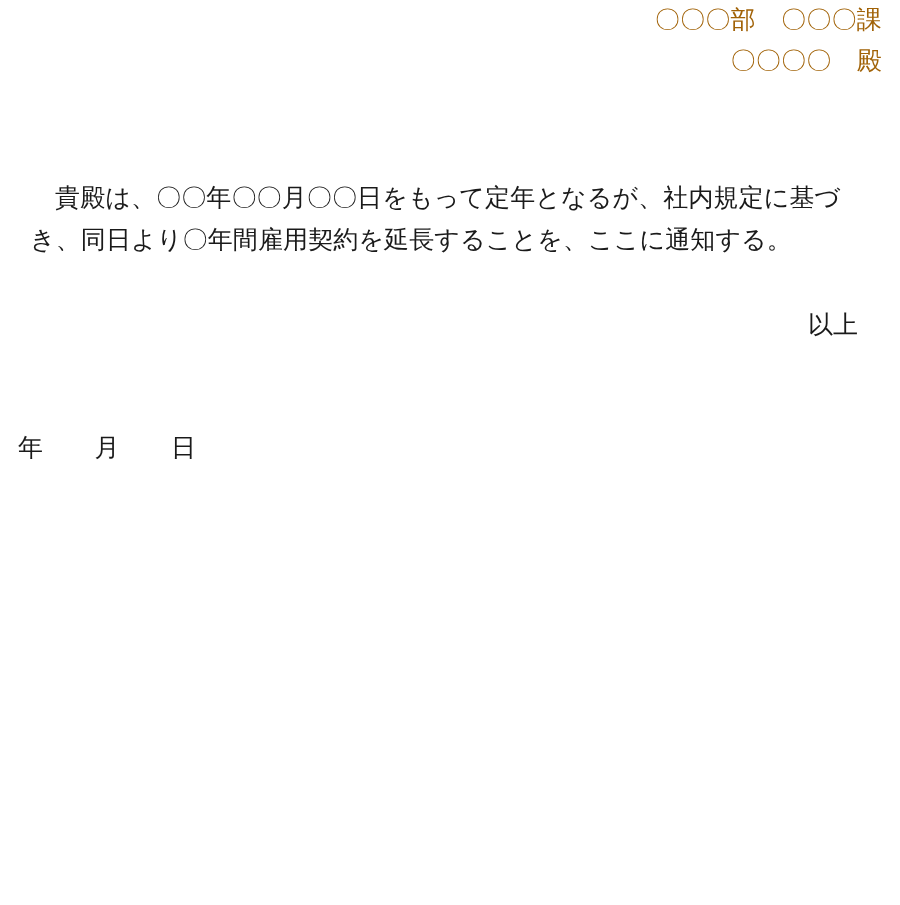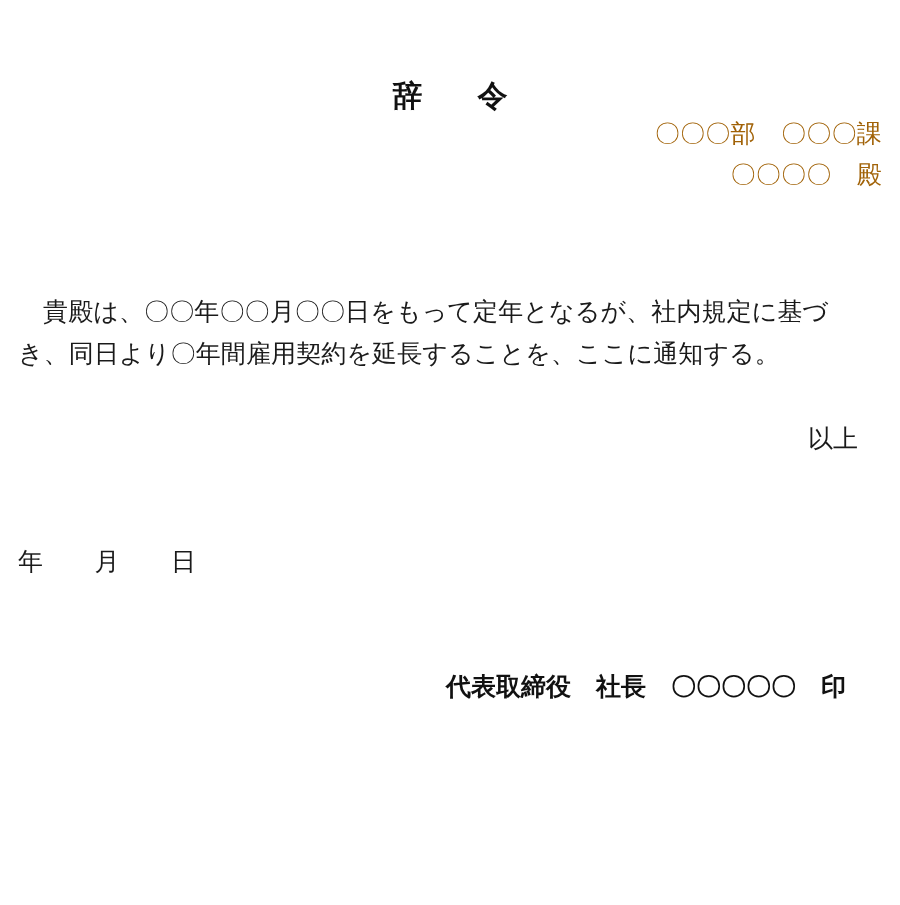--- a/index.html
+++ b/index.html
@@ -45,21 +45,21 @@
   .body-block {
     margin-top: 96px;
     font-size: 25px;
     line-height: 1.68;
     letter-spacing: 0.005em;
     color: #1a1a1a;
     padding-right: 6px;
   }
   .body-paragraph {
     text-indent: 1em;
-    margin: 0;
+    margin: 12px;
   }
   .closing-right {
     margin-top: 46px;
     text-align: right;
     font-size: 25px;
     line-height: 1.4;
     padding-right: 24px;
     color: #1a1a1a;
   }
   .date-line {
@@ -83,32 +83,30 @@
   }
   .signature-line {
     white-space: pre;
   }
 </style>
 </head>
 <body>
 
 <div class="page">
 
-  <div class="doc-title">辞　令</div>
 
   <div class="addressee-block">
     <div class="addressee-line">〇〇〇部　〇〇〇課</div>
     <div class="addressee-line">〇〇〇〇　殿</div>
   </div>
 
   <div class="body-block">
     <p class="body-paragraph">貴殿は、〇〇年〇〇月〇〇日をもって定年となるが、社内規定に基づき、同日より〇年間雇用契約を延長することを、ここに通知する。</p>
   </div>
 
   <div class="closing-right">以上</div>
 
   <div class="date-line">年　　月　　日</div>
 
   <div class="signature-block">
-    <div class="signature-line">代表取締役　社長　〇〇〇〇〇　印</div>
   </div>
 
 </div>
 
 </body></html>

